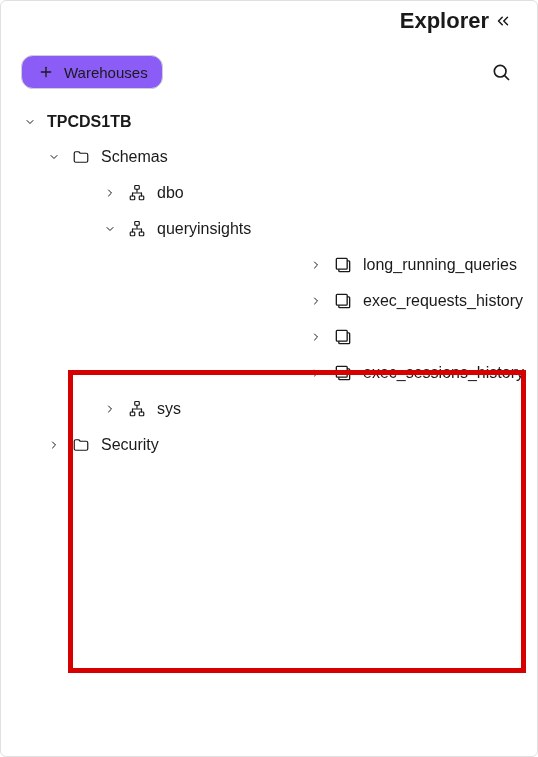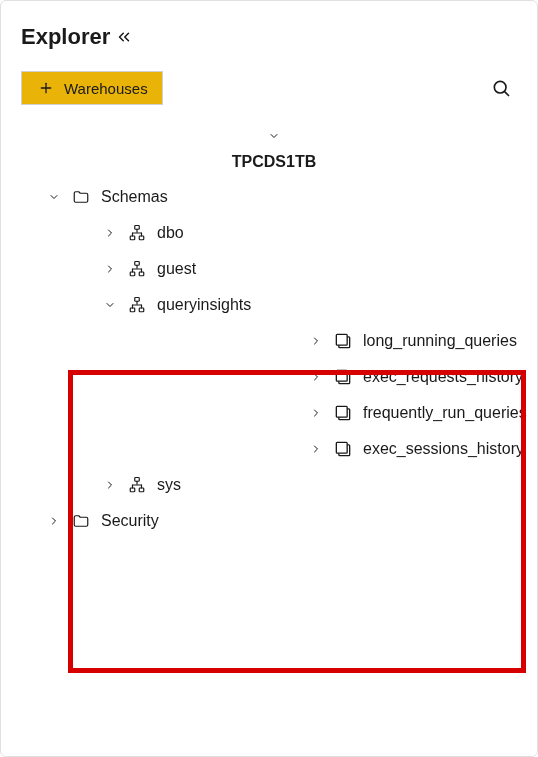--- a/index.html
+++ b/index.html
@@ -13,22 +13,22 @@
       width: 538px;
       height: 757px;
       position: relative;
       border: 1px solid #e0e0e0;
       border-radius: 6px;
       overflow: hidden;
     }
     .header {
       display: flex;
       align-items: center;
-      justify-content: flex-start;
-      padding: 22px 20px 12px 20px;
+      justify-content: flex-end;
+      padding: 6px 20px 12px 20px;
     }
     .header h1 {
       font-size: 22px;
       font-weight: 600;
       color: #1a1a1a;
     }
     .collapse-btn {
       background: none;
       border: none;
       cursor: pointer;
@@ -38,23 +38,23 @@
     .toolbar {
       display: flex;
       align-items: center;
       justify-content: space-between;
       padding: 8px 20px 16px 20px;
     }
     .add-btn {
       display: flex;
       align-items: center;
       gap: 8px;
-      background: #eab308;
+      background: #8b5cf6;
       border: 1px solid #d0d0d0;
-      border-radius: 0;
+      border-radius: 12px;
       padding: 6px 14px;
       font-size: 15px;
       cursor: pointer;
       color: #1a1a1a;
     }
     .search-btn {
       background: none;
       border: none;
       cursor: pointer;
       padding: 6px;
@@ -67,21 +67,20 @@
       display: flex;
       align-items: center;
       gap: 10px;
       padding: 8px 4px;
       cursor: pointer;
       font-size: 16px;
       color: #1a1a1a;
     }
     .tree-node.bold {
       font-weight: 600;
-      flex-direction: column;
     }
     .chev {
       width: 14px;
       height: 14px;
       flex-shrink: 0;
       display: flex;
       align-items: center;
       justify-content: center;
     }
     .icon {
@@ -181,58 +180,39 @@
               <rect x="15" y="16" width="6" height="5" rx="1"></rect>
               <line x1="12" y1="7" x2="12" y2="11"></line>
               <line x1="6" y1="16" x2="6" y2="12"></line>
               <line x1="18" y1="16" x2="18" y2="12"></line>
               <line x1="6" y1="12" x2="18" y2="12"></line>
             </svg>
         </span>
         <span>dbo</span>
       </div>
 
+
+
       <div class="tree-node">
         <span class="chev">
           <svg width="12" height="12" viewBox="0 0 24 24" fill="none" stroke="currentColor" stroke-width="2" stroke-linecap="round" stroke-linejoin="round">
-              <polyline points="9 18 15 12 9 6"></polyline>
+              <polyline points="6 9 12 15 18 9"></polyline>
             </svg>
         </span>
         <span class="icon">
           <svg width="18" height="18" viewBox="0 0 24 24" fill="none" stroke="currentColor" stroke-width="1.6" stroke-linecap="round" stroke-linejoin="round">
               <rect x="9" y="2" width="6" height="5" rx="1"></rect>
               <rect x="3" y="16" width="6" height="5" rx="1"></rect>
               <rect x="15" y="16" width="6" height="5" rx="1"></rect>
               <line x1="12" y1="7" x2="12" y2="11"></line>
               <line x1="6" y1="16" x2="6" y2="12"></line>
               <line x1="18" y1="16" x2="18" y2="12"></line>
               <line x1="6" y1="12" x2="18" y2="12"></line>
             </svg>
         </span>
-        <span>guest</span>
-      </div>
-
-
-      <div class="tree-node">
-        <span class="chev">
-          <svg width="12" height="12" viewBox="0 0 24 24" fill="none" stroke="currentColor" stroke-width="2" stroke-linecap="round" stroke-linejoin="round">
-              <polyline points="6 9 12 15 18 9"></polyline>
-            </svg>
-        </span>
-        <span class="icon">
-          <svg width="18" height="18" viewBox="0 0 24 24" fill="none" stroke="currentColor" stroke-width="1.6" stroke-linecap="round" stroke-linejoin="round">
-              <rect x="9" y="2" width="6" height="5" rx="1"></rect>
-              <rect x="3" y="16" width="6" height="5" rx="1"></rect>
-              <rect x="15" y="16" width="6" height="5" rx="1"></rect>
-              <line x1="12" y1="7" x2="12" y2="11"></line>
-              <line x1="6" y1="16" x2="6" y2="12"></line>
-              <line x1="18" y1="16" x2="18" y2="12"></line>
-              <line x1="6" y1="12" x2="18" y2="12"></line>
-            </svg>
-        </span>
         <span>queryinsights</span>
       </div>
 
       <div class="indent-3">
 
         <div class="indent-4">
           <div class="tree-node">
             <span class="chev">
               <svg width="12" height="12" viewBox="0 0 24 24" fill="none" stroke="currentColor" stroke-width="2" stroke-linecap="round" stroke-linejoin="round">
                   <polyline points="9 18 15 12 9 6"></polyline>
@@ -267,21 +247,20 @@
               <svg width="12" height="12" viewBox="0 0 24 24" fill="none" stroke="currentColor" stroke-width="2" stroke-linecap="round" stroke-linejoin="round">
                   <polyline points="9 18 15 12 9 6"></polyline>
                 </svg>
             </span>
             <span class="icon">
               <svg width="20" height="20" viewBox="0 0 24 24" fill="none" stroke="currentColor" stroke-width="1.6" stroke-linecap="round" stroke-linejoin="round">
                   <rect x="7" y="7" width="13" height="13" rx="1"></rect>
                   <rect x="4" y="4" width="13" height="13" rx="1" fill="#fff"></rect>
                 </svg>
             </span>
-            <span>frequently_run_queries</span>
           </div>
 
           <div class="tree-node">
             <span class="chev">
               <svg width="12" height="12" viewBox="0 0 24 24" fill="none" stroke="currentColor" stroke-width="2" stroke-linecap="round" stroke-linejoin="round">
                   <polyline points="9 18 15 12 9 6"></polyline>
                 </svg>
             </span>
             <span class="icon">
               <svg width="20" height="20" viewBox="0 0 24 24" fill="none" stroke="currentColor" stroke-width="1.6" stroke-linecap="round" stroke-linejoin="round">

